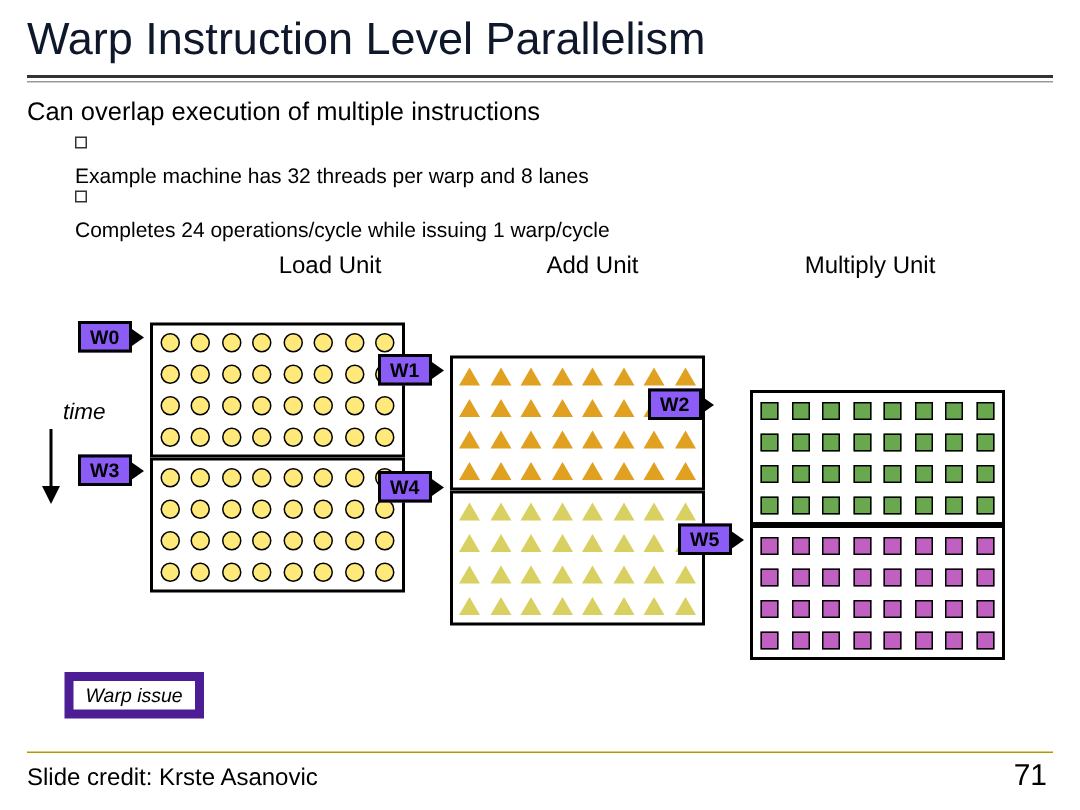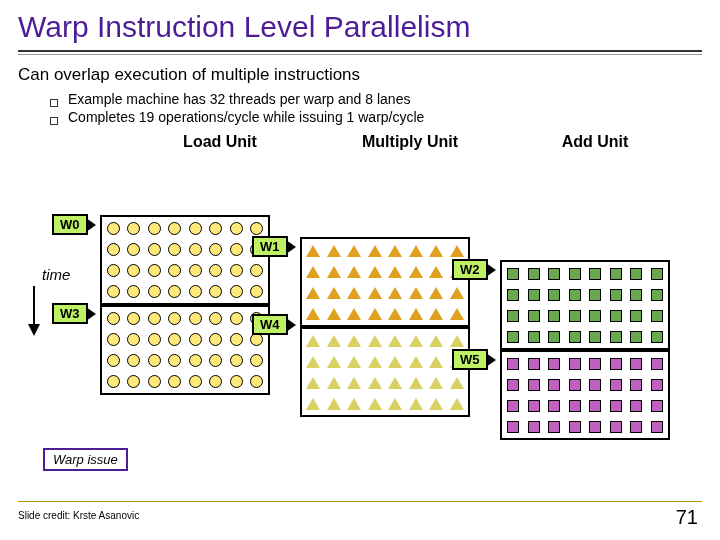--- a/index.html
+++ b/index.html
@@ -8,40 +8,40 @@
     padding: 0;
     width: 720px;
     height: 540px;
     font-family: Arial, Helvetica, sans-serif;
     background: #fff;
     position: relative;
     overflow: hidden;
   }
   .title {
     font-size: 30px;
-    color: #4c1d95;
+    color: #0f172a;
     padding: 10px 18px 6px 18px;
     font-weight: normal;
   }
   .hr1 { border-top: 2px solid #333; margin: 0 18px 2px 18px; }
   .hr2 { border-top: 1px solid #999; margin: 0 18px 10px 18px; }
   .sub {
     font-size: 17px;
     padding: 0 18px 6px 18px;
   }
   .bullets {
     padding: 0 0 0 50px;
     font-size: 14px;
   }
-  .bullets .row { display: flex; align-items: flex-end; gap: 10px; margin-bottom: 2px; }
+  .bullets .row { display: flex; align-items: flex-start; gap: 10px; margin-bottom: 2px; flex-direction: column; }
   .sq { width: 8px; height: 8px; border: 1px solid #333; background: #fff; flex: 0 0 auto; }
   .unit-labels {
     display: flex;
     font-size: 16px;
-    font-weight: bold;
+    font-weight: normal;
     padding-top: 6px;
   }
   .unit-labels div { text-align: center; }
 
   .stage {
     position: absolute;
     left: 0; top: 0;
     width: 720px; height: 540px;
     pointer-events: none;
   }
@@ -90,21 +90,21 @@
   .sqsh {
     width: 12px; height: 12px;
     border: 1.5px solid #000;
   }
   .sq-g { background: #6aa84f; }
   .sq-p { background: #c060c0; }
 
   .wbox {
     position: absolute;
     border: 2px solid #000;
-    background: #bef264;
+    background: #8b5cf6;
     font-size: 13px;
     font-weight: bold;
     padding: 1px 6px;
   }
   .wbox::after {
     content: "";
     position: absolute;
     right: -10px;
     top: 2px;
     width: 0; height: 0;
@@ -133,53 +133,53 @@
     border-right: 6px solid transparent;
     border-top: 12px solid #000;
   }
   .time-line {
     position: absolute;
     width: 2px;
     background: #000;
   }
   .wi-box {
     position: absolute;
-    border: 2px solid #4c1d95;
+    border: 6px solid #4c1d95;
     font-size: 13px;
     font-style: italic;
     padding: 2px 8px;
     background: #fff;
   }
   .footer-line { position: absolute; left: 18px; right: 18px; border-top: 1.5px solid #b49a00; }
-  .credit { position: absolute; font-size: 10px; }
+  .credit { position: absolute; font-size: 16px; }
   .pagenum { position: absolute; font-size: 20px; }
 </style>
 </head>
 <body>
 
 <div class="title">Warp Instruction Level Parallelism</div>
 <div class="hr1"></div>
 <div class="hr2"></div>
 <div class="sub">Can overlap execution of multiple instructions</div>
 <div class="bullets">
   <div class="row">
       <span class="sq"></span>
       <span>Example machine has 32 threads per warp and 8 lanes</span>
     </div>
   <div class="row">
       <span class="sq"></span>
-      <span>Completes 19 operations/cycle while issuing 1 warp/cycle</span>
+      <span>Completes 24 operations/cycle while issuing 1 warp/cycle</span>
     </div>
 </div>
 
 <div class="unit-labels">
   <div style="width:130px"></div>
   <div style="width:180px">Load Unit</div>
+  <div style="width:170px">Add Unit</div>
   <div style="width:200px">Multiply Unit</div>
-  <div style="width:170px">Add Unit</div>
 </div>
 
 <div class="stage">
 
   <div class="grid" id="g-load-0" style="left:100px; top:215px; width:170px; height:90px;">
       <div class="shape">
         <div class="circ"></div>
       </div>
       <div class="shape">
         <div class="circ"></div>
@@ -765,21 +765,21 @@
       </div>
       <div class="shape">
         <div class="sqsh sq-p"></div>
       </div>
     </div>
 
   <div class="wbox" style="left:52px; top:214px;"><span>W0</span><span class="inner-arrow"></span></div>
   <div class="wbox" style="left:52px; top:303px;"><span>W3</span><span class="inner-arrow"></span></div>
   <div class="wbox" style="left:252px; top:236px;text-align:right;"><span>W1</span><span class="inner-arrow"></span></div>
   <div class="wbox" style="left:252px; top:314px;"><span>W4</span><span class="inner-arrow"></span></div>
-  <div class="wbox" style="left:452px; top:259px;"><span>W2</span><span class="inner-arrow"></span></div>
+  <div class="wbox" style="left:432px; top:259px;"><span>W2</span><span class="inner-arrow"></span></div>
   <div class="wbox" style="left:452px; top:349px;text-align:right;"><span>W5</span><span class="inner-arrow"></span></div>
 
   <div class="time-label" style="left:18px; top:266px;margin-left:24px;">time</div>
   <div class="time-line" style="left:33px; top:286px; height:40px;"></div>
   <div class="time-arrow" style="left:28px; top:324px;"></div>
 
   <div class="wi-box" style="left:43px; top:448px;">Warp issue</div>
 
   <div class="footer-line" style="top:501px;"></div>
   <div class="credit" style="left:18px; top:510px;">Slide credit: Krste Asanovic</div>

